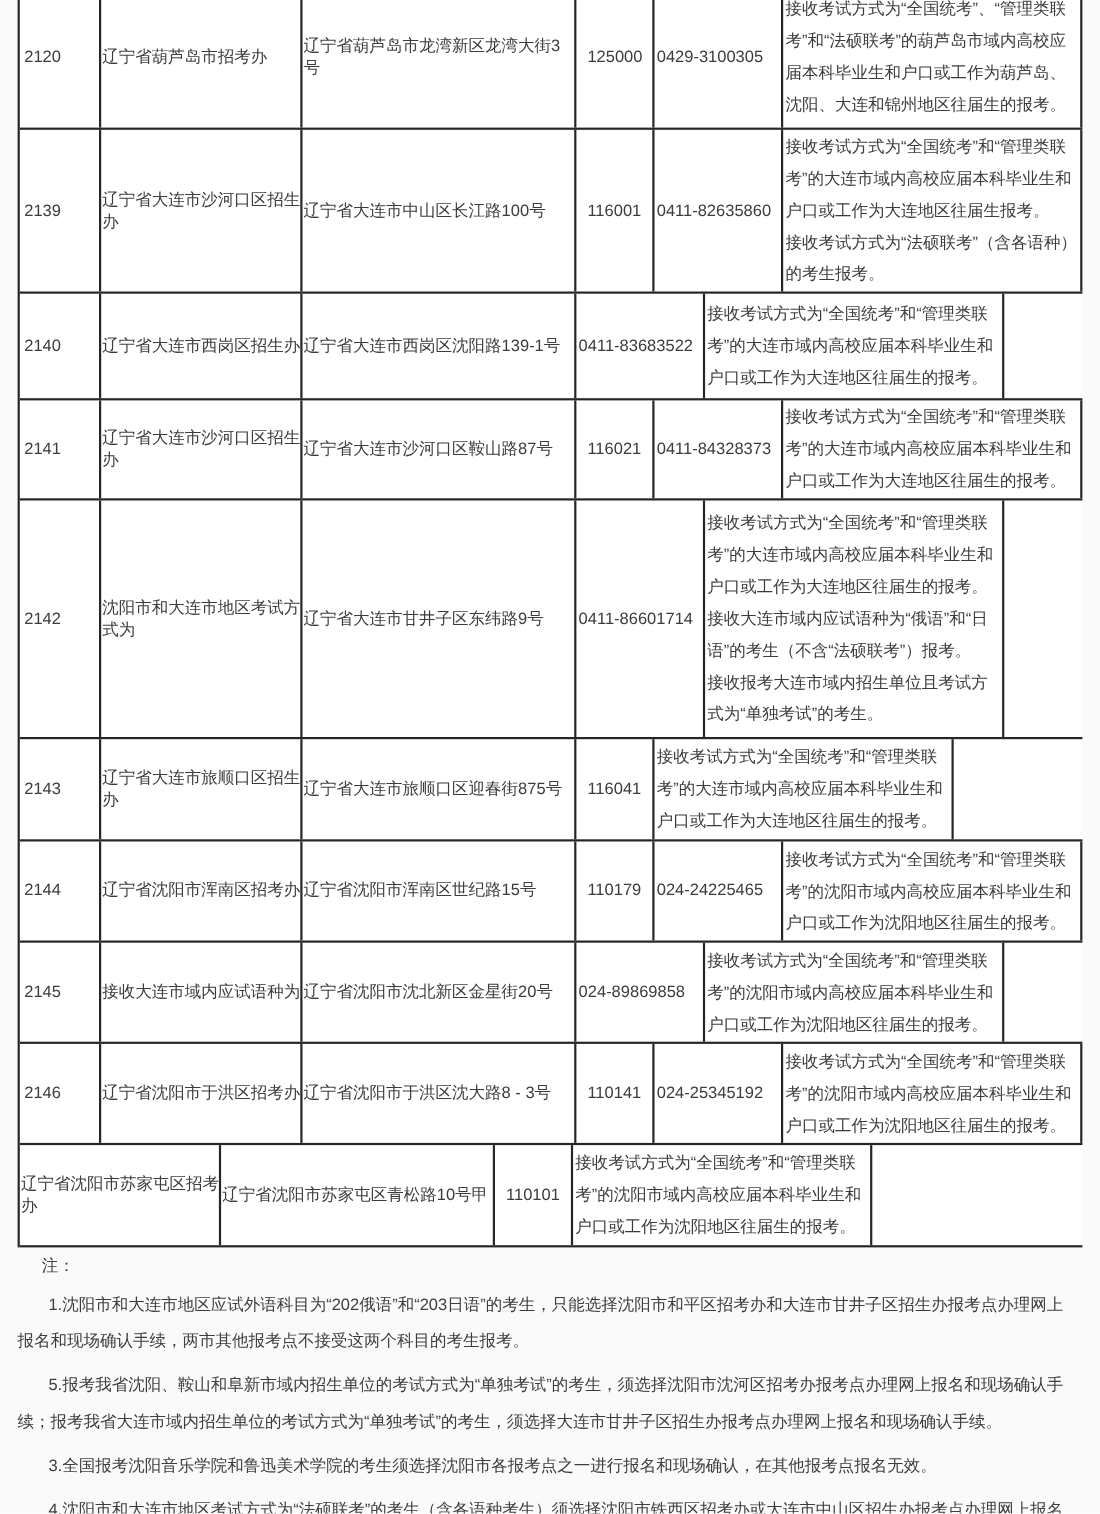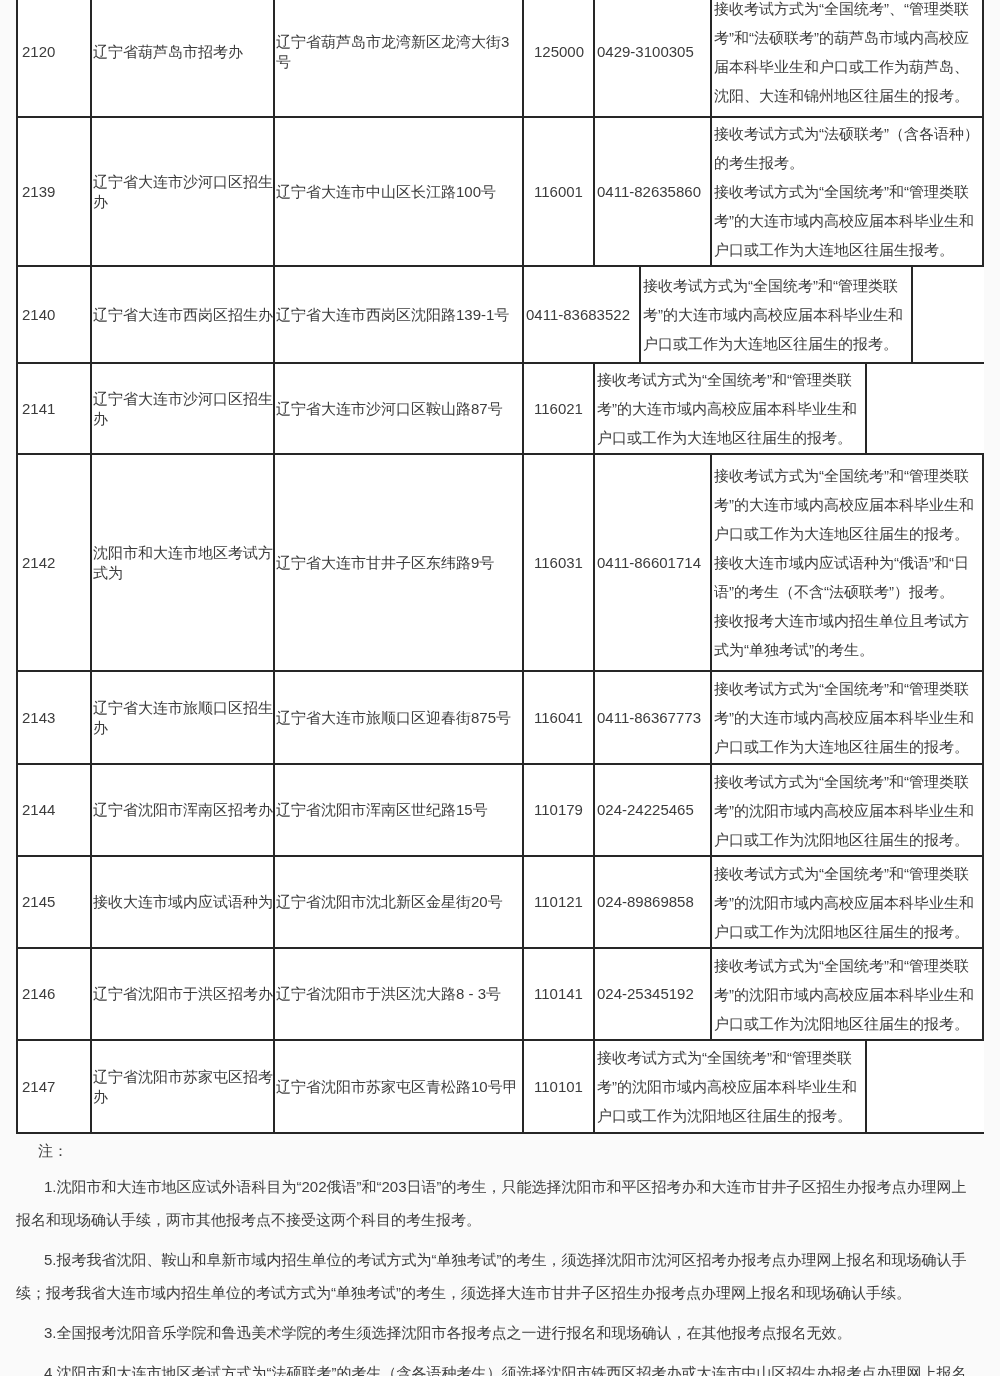--- a/index.html
+++ b/index.html
@@ -55,96 +55,93 @@
         <p>接收考试方式为“全国统考”、“管理类联考”和“法硕联考”的葫芦岛市域内高校应届本科毕业生和户口或工作为葫芦岛、沈阳、大连和锦州地区往届生的报考。</p>
       </div>
   </div>
     <div class="t-row" style="height: 149px;">
     <div class="t-cell c-code">2139</div>
     <div class="t-cell c-name">辽宁省大连市沙河口区招生办</div>
     <div class="t-cell c-addr">辽宁省大连市中山区长江路100号</div>
     <div class="t-cell c-zip">116001</div>
     <div class="t-cell c-phone">0411-82635860</div>
     <div class="t-cell c-notes">
+        <p>接收考试方式为“全国统考”和“管理类联考”的大连市域内高校应届本科毕业生和户口或工作为大连地区往届生报考。</p>
         <p>接收考试方式为“法硕联考”（含各语种）的考生报考。</p>
-        <p>接收考试方式为“全国统考”和“管理类联考”的大连市域内高校应届本科毕业生和户口或工作为大连地区往届生报考。</p>
       </div>
   </div>
     <div class="t-row" style="height: 97px;">
     <div class="t-cell c-code">2140</div>
     <div class="t-cell c-name">辽宁省大连市西岗区招生办</div>
     <div class="t-cell c-addr">辽宁省大连市西岗区沈阳路139-1号</div>
     <div class="t-cell c-phone">0411-83683522</div>
     <div class="t-cell c-notes">
         <p>接收考试方式为“全国统考”和“管理类联考”的大连市域内高校应届本科毕业生和户口或工作为大连地区往届生的报考。</p>
       </div>
   </div>
     <div class="t-row" style="height: 91px;">
     <div class="t-cell c-code">2141</div>
     <div class="t-cell c-name">辽宁省大连市沙河口区招生办</div>
     <div class="t-cell c-addr">辽宁省大连市沙河口区鞍山路87号</div>
     <div class="t-cell c-zip">116021</div>
+    <div class="t-cell c-phone">0411-84328373</div>
     <div class="t-cell c-notes">
         <p>接收考试方式为“全国统考”和“管理类联考”的大连市域内高校应届本科毕业生和户口或工作为大连地区往届生的报考。</p>
       </div>
   </div>
     <div class="t-row" style="height: 217px;">
     <div class="t-cell c-code">2142</div>
     <div class="t-cell c-name">沈阳市和大连市地区考试方式为</div>
     <div class="t-cell c-addr">辽宁省大连市甘井子区东纬路9号</div>
-    <div class="t-cell c-zip">116031</div>
     <div class="t-cell c-phone">0411-86601714</div>
     <div class="t-cell c-notes">
         <p>接收考试方式为“全国统考”和“管理类联考”的大连市域内高校应届本科毕业生和户口或工作为大连地区往届生的报考。</p>
         <p>接收大连市域内应试语种为“俄语”和“日语”的考生（不含“法硕联考”）报考。</p>
         <p>接收报考大连市域内招生单位且考试方式为“单独考试”的考生。</p>
       </div>
   </div>
     <div class="t-row" style="height: 93px;">
     <div class="t-cell c-code">2143</div>
     <div class="t-cell c-name">辽宁省大连市旅顺口区招生办</div>
     <div class="t-cell c-addr">辽宁省大连市旅顺口区迎春街875号</div>
     <div class="t-cell c-zip">116041</div>
-    <div class="t-cell c-phone">0411-86367773</div>
     <div class="t-cell c-notes">
         <p>接收考试方式为“全国统考”和“管理类联考”的大连市域内高校应届本科毕业生和户口或工作为大连地区往届生的报考。</p>
       </div>
   </div>
     <div class="t-row" style="height: 92px;">
     <div class="t-cell c-code">2144</div>
     <div class="t-cell c-name">辽宁省沈阳市浑南区招考办</div>
     <div class="t-cell c-addr">辽宁省沈阳市浑南区世纪路15号</div>
     <div class="t-cell c-zip">110179</div>
     <div class="t-cell c-phone">024-24225465</div>
     <div class="t-cell c-notes">
         <p>接收考试方式为“全国统考”和“管理类联考”的沈阳市域内高校应届本科毕业生和户口或工作为沈阳地区往届生的报考。</p>
       </div>
   </div>
     <div class="t-row" style="height: 92px;">
     <div class="t-cell c-code">2145</div>
     <div class="t-cell c-name">接收大连市域内应试语种为</div>
     <div class="t-cell c-addr">辽宁省沈阳市沈北新区金星街20号</div>
-    <div class="t-cell c-zip">110121</div>
     <div class="t-cell c-phone">024-89869858</div>
     <div class="t-cell c-notes">
         <p>接收考试方式为“全国统考”和“管理类联考”的沈阳市域内高校应届本科毕业生和户口或工作为沈阳地区往届生的报考。</p>
       </div>
   </div>
     <div class="t-row" style="height: 92px;">
     <div class="t-cell c-code">2146</div>
     <div class="t-cell c-name">辽宁省沈阳市于洪区招考办</div>
     <div class="t-cell c-addr">辽宁省沈阳市于洪区沈大路8 - 3号</div>
     <div class="t-cell c-zip">110141</div>
     <div class="t-cell c-phone">024-25345192</div>
     <div class="t-cell c-notes">
         <p>接收考试方式为“全国统考”和“管理类联考”的沈阳市域内高校应届本科毕业生和户口或工作为沈阳地区往届生的报考。</p>
       </div>
   </div>
     <div class="t-row" style="height: 93px;">
-    <div class="t-cell c-code">2147</div>
     <div class="t-cell c-name">辽宁省沈阳市苏家屯区招考办</div>
     <div class="t-cell c-addr">辽宁省沈阳市苏家屯区青松路10号甲</div>
     <div class="t-cell c-zip">110101</div>
     <div class="t-cell c-notes">
         <p>接收考试方式为“全国统考”和“管理类联考”的沈阳市域内高校应届本科毕业生和户口或工作为沈阳地区往届生的报考。</p>
       </div>
   </div>
   </div>
 
 <div class="notes-section">

